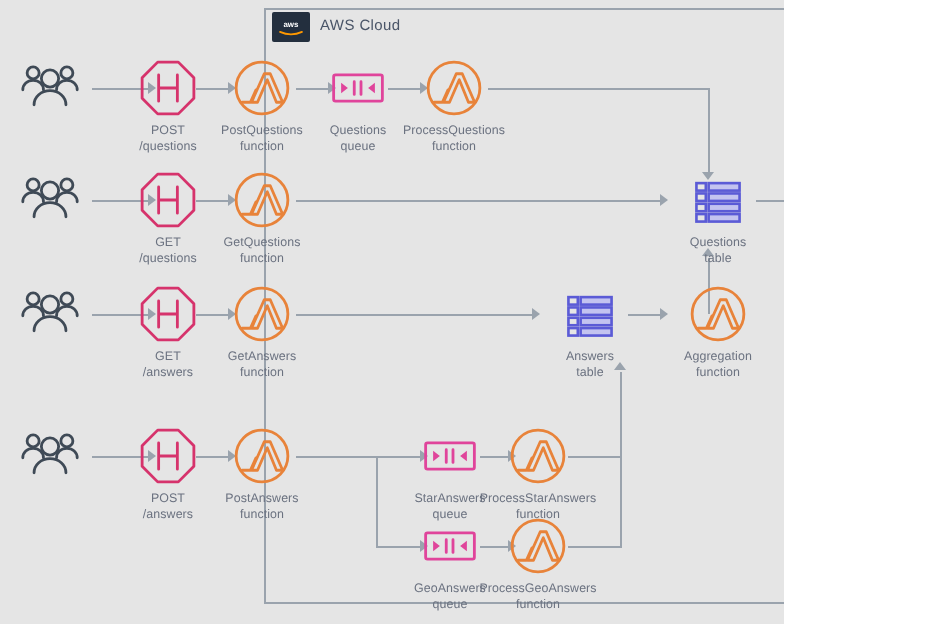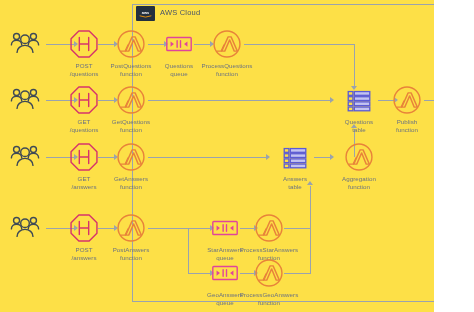--- a/index.html
+++ b/index.html
@@ -1,17 +1,17 @@
 <!DOCTYPE html>
 <html><head>
 <meta charset="utf-8">
 <style>
   html,body{margin:0;padding:0;background:#ffffff;}
   body{font-family:"Liberation Sans",sans-serif;}
-  #canvas{position:relative;width:434px;height:312px;background:#fde047;overflow:hidden;}
+  #canvas{position:relative;width:392px;height:312px;background:#e5e5e5;overflow:hidden;}
 
   
   #cloud-group{
     position:absolute;left:132px;top:4px;width:332px;height:296px;
     border:1.2px solid #9aa3ad;background:transparent;
   }
   #cloud-badge{
     position:absolute;left:136px;top:6px;width:19px;height:15px;
     background:#232f3e;border-radius:1px;
     display:flex;align-items:center;justify-content:center;

